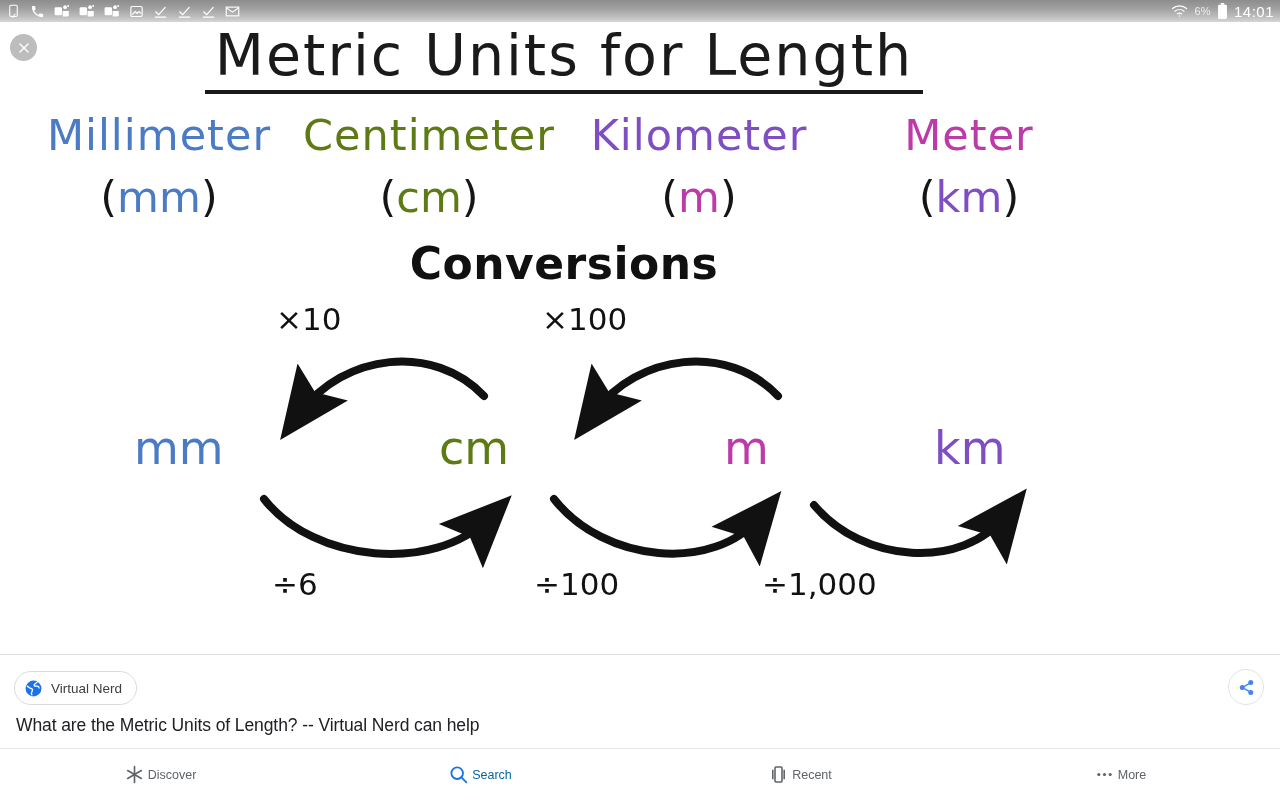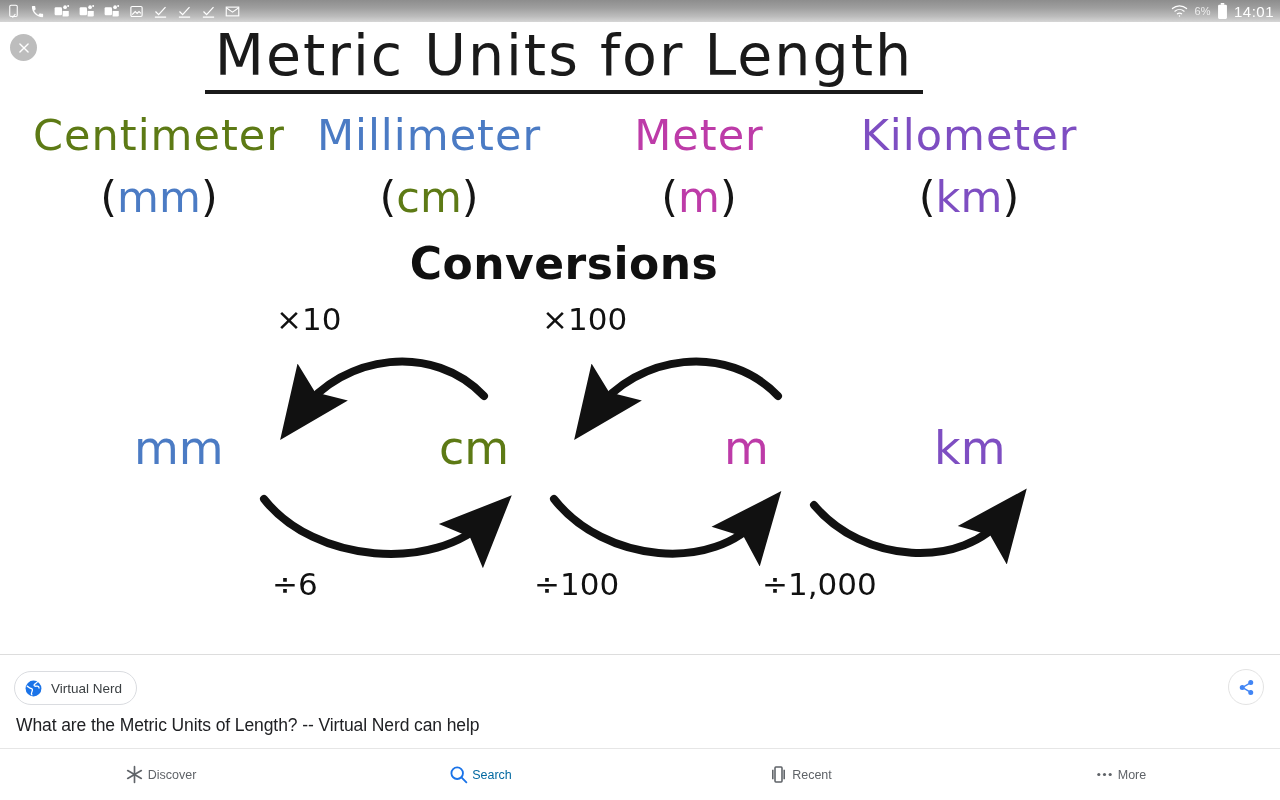--- a/index.html
+++ b/index.html
@@ -249,24 +249,24 @@
     </svg>
   </div>
 
   <div id="poster">
 
     <div>
       <div id="poster-title" class="hand">Metric Units for Length</div>
     </div>
 
     <div id="unit-names">
+      <span class="un" style="color:#4b7bc4">Millimeter</span>
       <span class="un" style="color:#5d7a15">Centimeter</span>
-      <span class="un" style="color:#4b7bc4">Millimeter</span>
+      <span class="un" style="color:#7e4ec2">Kilometer</span>
       <span class="un" style="color:#bd3ba8">Meter</span>
-      <span class="un" style="color:#7e4ec2">Kilometer</span>
     </div>
 
     <div id="unit-abbrs">
       <span class="ab"><span class="paren">(</span><span style="color:#4b7bc4">mm</span><span class="paren">)</span></span>
       <span class="ab"><span class="paren">(</span><span style="color:#5d7a15">cm</span><span class="paren">)</span></span>
       <span class="ab"><span class="paren">(</span><span style="color:#bd3ba8">m</span><span class="paren">)</span></span>
       <span class="ab"><span class="paren">(</span><span style="color:#7e4ec2">km</span><span class="paren">)</span></span>
     </div>
 
     <div id="conversions-heading" class="hand">Conversions</div>

